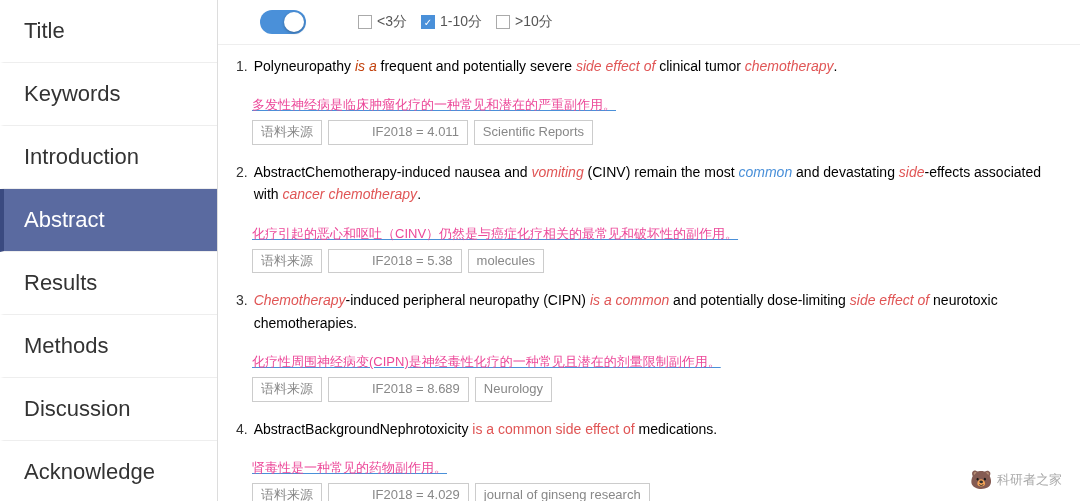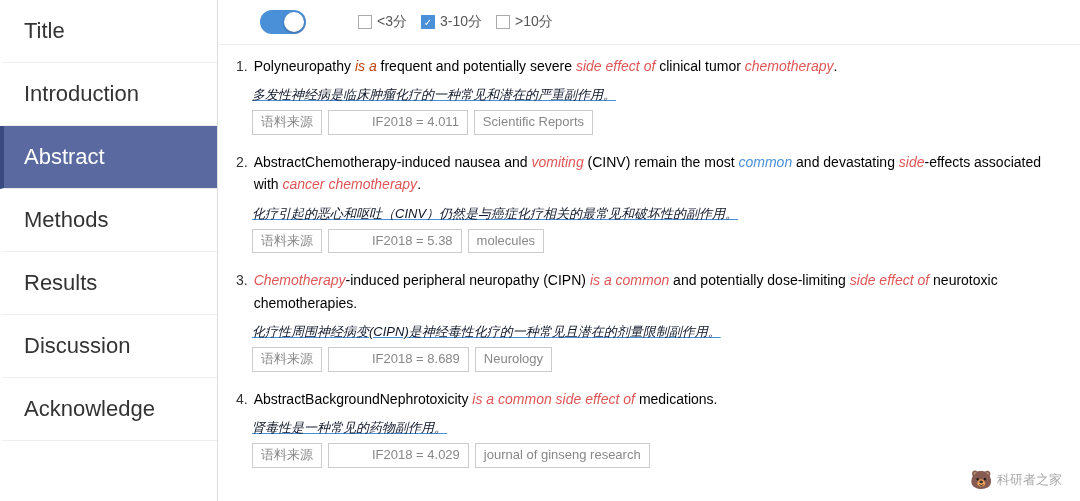--- a/index.html
+++ b/index.html
@@ -123,27 +123,26 @@
       margin-bottom: 16px;
       font-size: 14px;
       line-height: 1.6;
     }
     .result-number {
       font-size: 14px;
       color: #333;
       margin-right: 6px;
     }
     .cn-text {
-      color: #0f172a;
+      color: #ec4899;
       font-size: 13px;
-      margin-top: 8px;
+      margin-top: 18px;
       padding-left: 16px;
       text-decoration: underline;
       text-decoration-color: #4a90d9;
-      font-style: italic;
     }
 
     .tags {
       display: flex;
       gap: 6px;
       margin-top: 4px;
       padding-left: 16px;
       flex-wrap: wrap;
     }
     .tag {
@@ -167,45 +166,46 @@
       display: flex;
       align-items: center;
       gap: 4px;
     }
   </style>
 </head>
 <body>
 
 <div class="sidebar">
 <div class="sidebar-item">Title</div>
+    <div class="sidebar-item">Keywords</div>
     <div class="sidebar-item">Introduction</div>
     <div class="sidebar-item active">Abstract</div>
+    <div class="sidebar-item">Results</div>
     <div class="sidebar-item">Methods</div>
-    <div class="sidebar-item">Results</div>
     <div class="sidebar-item">Discussion</div>
     <div class="sidebar-item">Acknowledge</div>
   </div>
 
 <div class="main" style="position: relative;">
   <div class="toolbar">
     <span class="translate-label"></span>
     <div class="toggle-switch">
       <div class="toggle-track">
         <div class="toggle-thumb"></div>
       </div>
     </div>
     <span class="factor-label"></span>
     <div class="filter-group">
     <div class="filter-item">
           <div class="checkbox"></div>
           <span>&lt;3分</span>
         </div>
         <div class="filter-item">
           <div class="checkbox checked"></div>
-          <span>3-10分</span>
+          <span>1-10分</span>
         </div>
         <div class="filter-item">
           <div class="checkbox"></div>
           <span>&gt;10分</span>
         </div>
       </div>
   </div>
   <div class="content">
   <div class="result-item">
         <div style="display: flex; flex-wrap: wrap; align-items: flex-start;">
@@ -239,21 +239,21 @@
         <div class="cn-text">化疗性周围神经病变(CIPN)是神经毒性化疗的一种常见且潜在的剂量限制副作用。</div>
         <div class="tags">
           <span class="tag source">语料来源</span>
           <span class="tag if">IF2018 = 8.689</span>
           <span class="tag journal">Neurology</span>
         </div>
       </div>
       <div class="result-item">
         <div style="display: flex; flex-wrap: wrap; align-items: flex-start;">
           <span class="result-number">4.</span>
-          <span style="flex: 1 1 0%;"><span>AbstractBackgroundNephrotoxicity </span><span style="color: rgb(224, 85, 85); font-style: italic;">is a common side effect of</span><span> medications.</span></span>
+          <span style="flex: 1 1 0%;"><span>AbstractBackgroundNephrotoxicity </span><span style="color: rgb(224, 85, 85); ">is a common side effect of</span><span> medications.</span></span>
         </div>
         <div class="cn-text">肾毒性是一种常见的药物副作用。</div>
         <div class="tags">
           <span class="tag source">语料来源</span>
           <span class="tag if">IF2018 = 4.029</span>
           <span class="tag journal">journal of ginseng research</span>
         </div>
       </div>
     </div>
 <div class="watermark">

